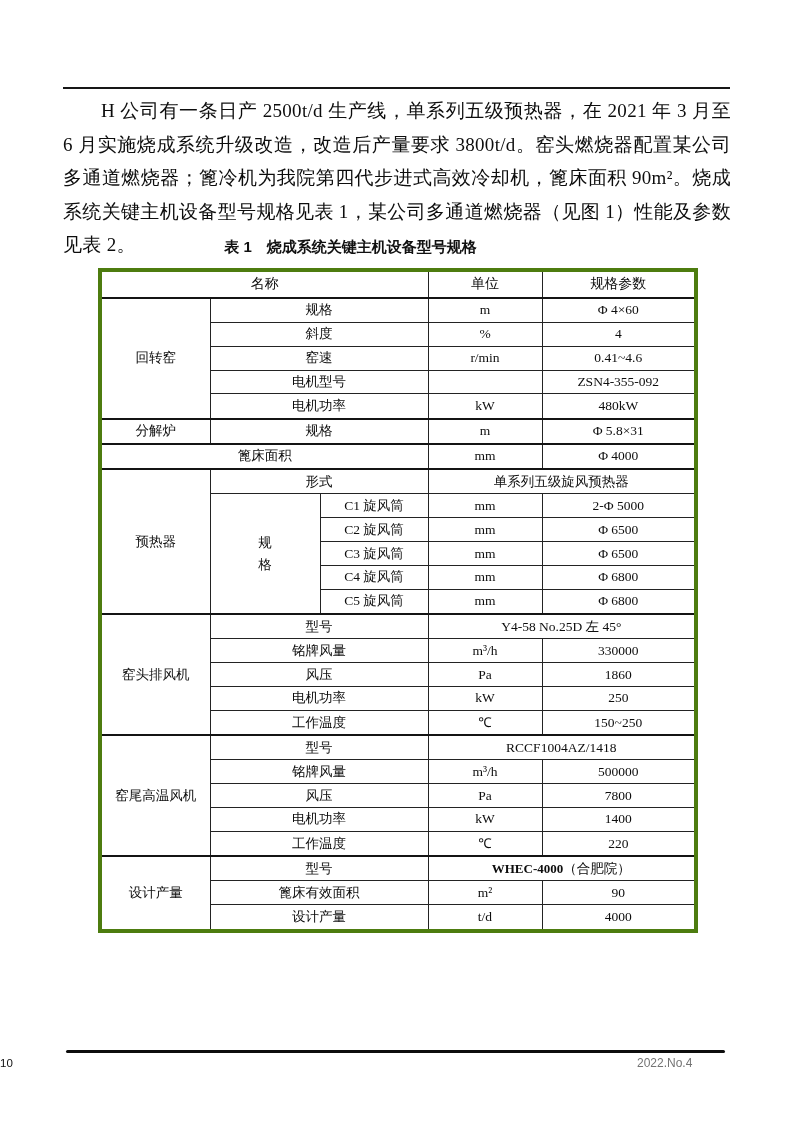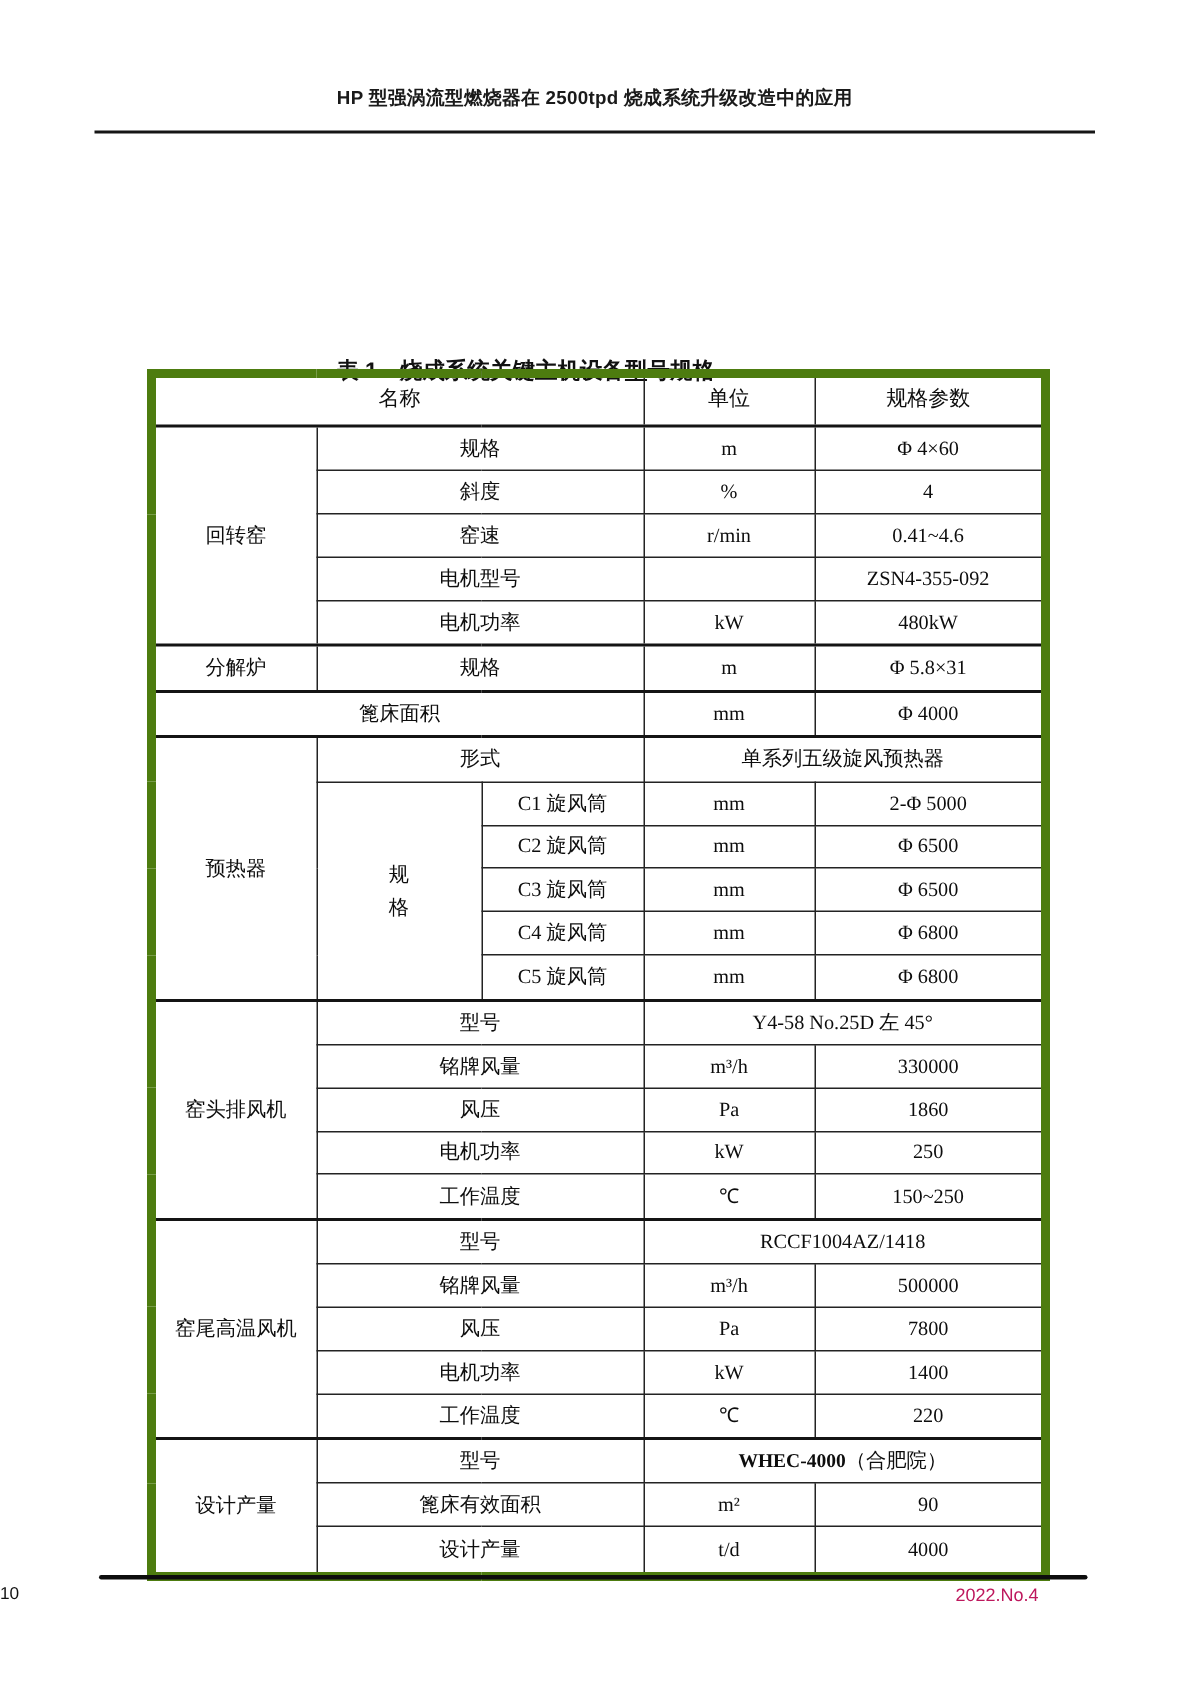--- a/index.html
+++ b/index.html
@@ -28,24 +28,24 @@
     text-align: justify; text-indent: 2em;
     letter-spacing: 0.3px; color: #0d0d0d;
   }
   .table-caption {
     position: absolute; top: 238px; left: 0; width: 701px;
     text-align: center;
     font-family: "Liberation Sans", sans-serif;
     font-size: 15px; font-weight: bold; color: #111;
   }
   table.spec-table {
-    position: absolute; top: 246px; left: 98px;
-    width: 596px; height: 808px;
+    position: absolute; top: 268px; left: 98px;
+    width: 596px; height: 665px;
     border-collapse: collapse; table-layout: fixed;
-    border: 6px solid #4d7c0f;
+    border: 4px solid #4d7c0f;
   }
   .spec-table td {
     border: 1px solid #232323;
     text-align: center; vertical-align: middle;
     font-size: 13.5px; line-height: 1.2;
     padding: 0 2px;
     color: #0d0d0d;
     overflow: hidden;
   }
   .spec-table tr.thead td { font-size: 14px; }
@@ -56,31 +56,31 @@
     position: absolute; top: 1050px; left: 66px; width: 659px; height: 3px;
     background: #0d0d0d; border-radius: 2px;
   }
   .footer-num {
     position: absolute; top: 1057px; left: 0; width: 793px;
     text-align: left;
     font-family: "Liberation Sans", sans-serif; font-size: 11.5px; color: #111;
   }
   .footer-issue {
     position: absolute; top: 1056px; left: 637px;
-    font-family: "Liberation Sans", sans-serif; font-size: 12px; color: #be185d;
+    font-family: "Liberation Sans", sans-serif; font-size: 12px; color: #737373;
   }
 </style>
 </head>
 <body>
 
 <div class="page">
 
-  <div class="doc-title">HP 型强涡流型燃烧器在 2500tpd 烧成系统升级改造中的应用</div>
   <div class="header-rule"></div>
 
+  <div class="body-text">H 公司有一条日产 2500t/d 生产线，单系列五级预热器，在 2021 年 3 月至 6 月实施烧成系统升级改造，改造后产量要求 3800t/d。窑头燃烧器配置某公司多通道燃烧器；篦冷机为我院第四代步进式高效冷却机，篦床面积 90m²。烧成系统关键主机设备型号规格见表 1，某公司多通道燃烧器（见图 1）性能及参数见表 2。</div>
 
   <div class="table-caption">表 1　烧成系统关键主机设备型号规格</div>
 
   <table class="spec-table">
     <colgroup>
       <col style="width:110px">
         <col style="width:110px">
         <col style="width:108px">
         <col style="width:114px">
         <col style="width:154px">

